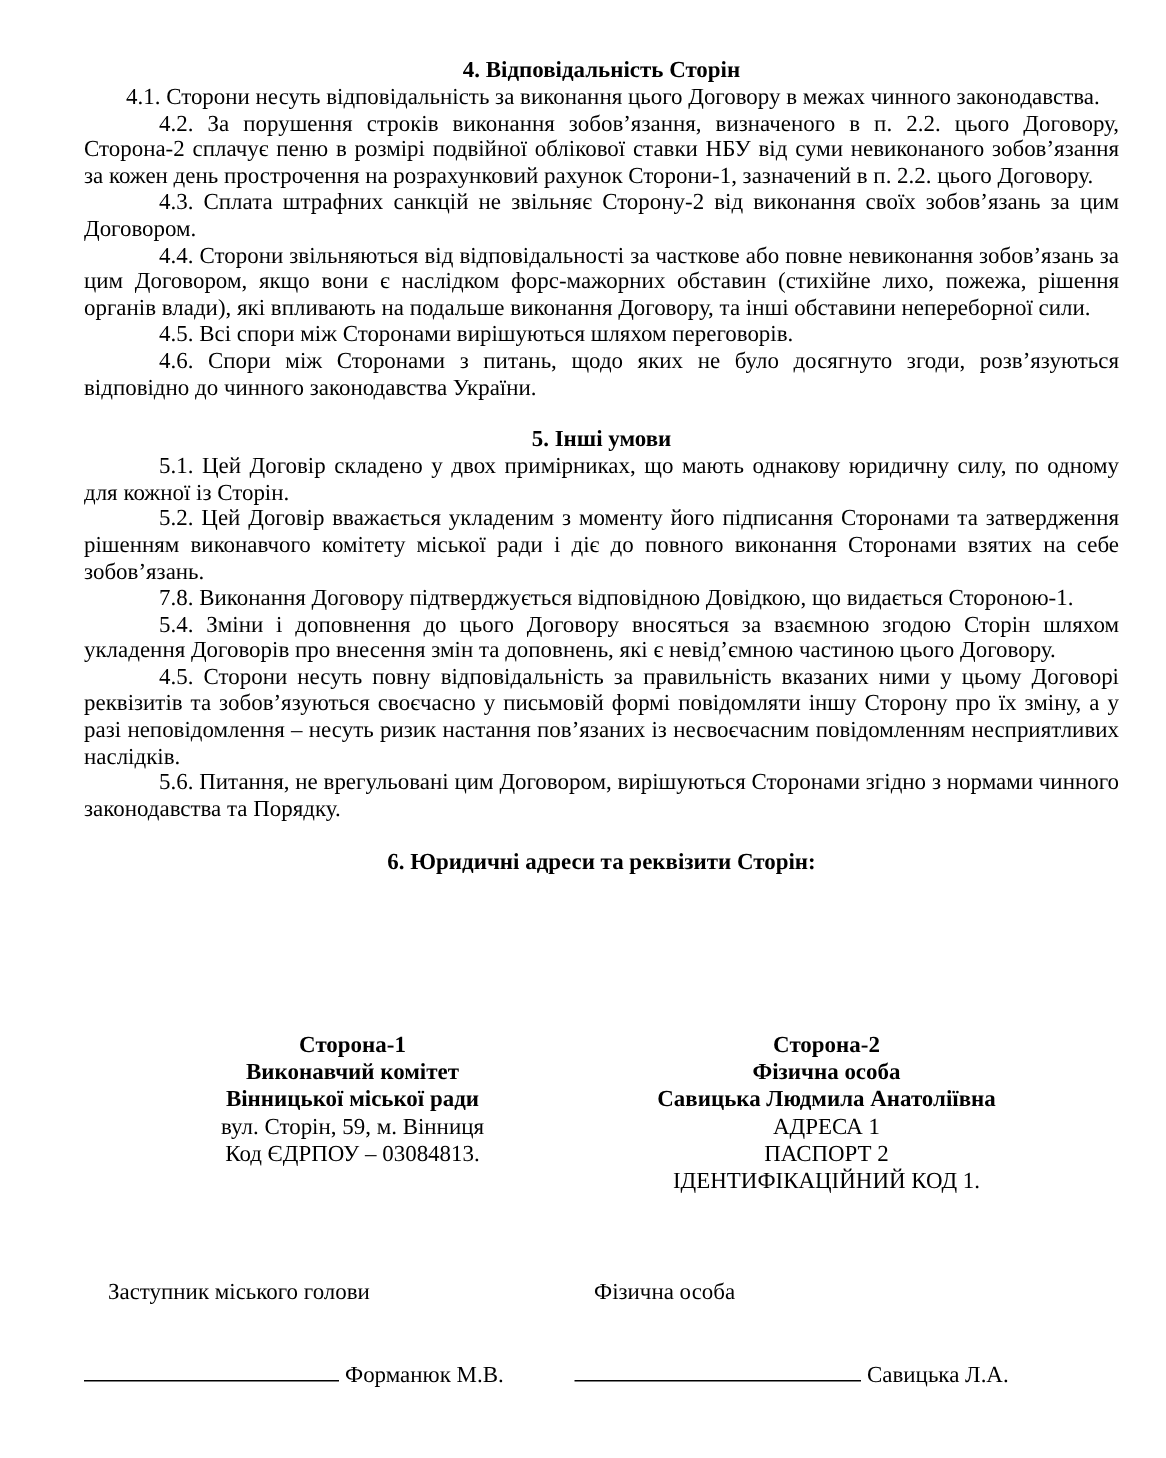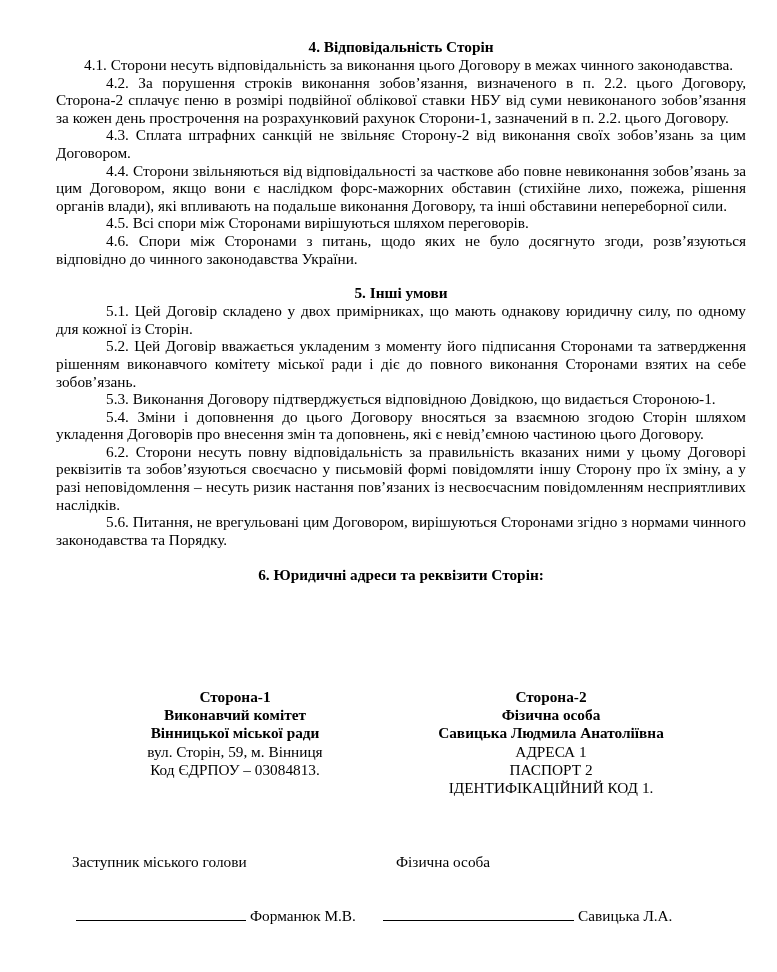--- a/index.html
+++ b/index.html
@@ -29,23 +29,23 @@
   <p class="para">4.3. Сплата штрафних санкцій не звільняє Сторону-2 від виконання своїх зобов’язань за цим Договором.</p>
   <p class="para">4.4. Сторони звільняються від відповідальності за часткове або повне невиконання зобов’язань за цим Договором, якщо вони є наслідком форс-мажорних обставин (стихійне лихо, пожежа, рішення органів влади), які впливають на подальше виконання Договору, та інші обставини непереборної сили.</p>
   <p class="para">4.5. Всі спори між Сторонами вирішуються шляхом переговорів.</p>
   <p class="para">4.6. Спори між Сторонами з питань, щодо яких не було досягнуто згоди, розв’язуються відповідно до чинного законодавства України.</p>
 
   <div class="gap"></div>
 
   <p class="h">5. Інші умови</p>
   <p class="para">5.1. Цей Договір складено у двох примірниках, що мають однакову юридичну силу, по одному для кожної із Сторін.</p>
   <p class="para">5.2. Цей Договір вважається укладеним з моменту його підписання Сторонами та затвердження рішенням виконавчого комітету міської ради і діє до повного виконання Сторонами взятих на себе зобов’язань.</p>
-  <p class="para">5.3. Виконання Договору підтверджується відповідною Довідкою, що видається Стороною-1.</p>
+  <p class="para">7.8. Виконання Договору підтверджується відповідною Довідкою, що видається Стороною-1.</p>
   <p class="para">5.4. Зміни і доповнення до цього Договору вносяться за взаємною згодою Сторін шляхом укладення Договорів про внесення змін та доповнень, які є невід’ємною частиною цього Договору.</p>
-  <p class="para">6.2. Сторони несуть повну відповідальність за правильність вказаних ними у цьому Договорі реквізитів та зобов’язуються своєчасно у письмовій формі повідомляти іншу Сторону про їх зміну, а у разі неповідомлення – несуть ризик настання пов’язаних із несвоєчасним повідомленням несприятливих наслідків.</p>
+  <p class="para">4.5. Сторони несуть повну відповідальність за правильність вказаних ними у цьому Договорі реквізитів та зобов’язуються своєчасно у письмовій формі повідомляти іншу Сторону про їх зміну, а у разі неповідомлення – несуть ризик настання пов’язаних із несвоєчасним повідомленням несприятливих наслідків.</p>
   <p class="para">5.6. Питання, не врегульовані цим Договором, вирішуються Сторонами згідно з нормами чинного законодавства та Порядку.</p>
 
   <div class="gap" style="height:18px"></div>
 
   <p class="h">6. Юридичні адреси та реквізити Сторін:</p>
 </div>
 
 <div class="req">
   <div class="col left">
     <div class="b">Сторона-1</div>
@@ -60,18 +60,18 @@
     <div class="b">Савицька Людмила Анатоліївна</div>
     <div>АДРЕСА 1</div>
     <div>ПАСПОРТ 2</div>
     <div>ІДЕНТИФІКАЦІЙНИЙ КОД 1.</div>
   </div>
 </div>
 
 <div class="sig-title" style="left:72px">Заступник міського голови</div>
 <div class="sig-title" style="left:396px">Фізична особа</div>
 
-<div class="sig-line" style="left:76px">
+<div class="sig-line" style="left:56px">
   <span class="uline" style="width:170px"></span><span>Форманюк М.В.</span>
 </div>
 <div class="sig-line" style="left:383px">
   <span class="uline" style="width:191px"></span><span>Савицька Л.А.</span>
 </div>
 
 </body></html>

